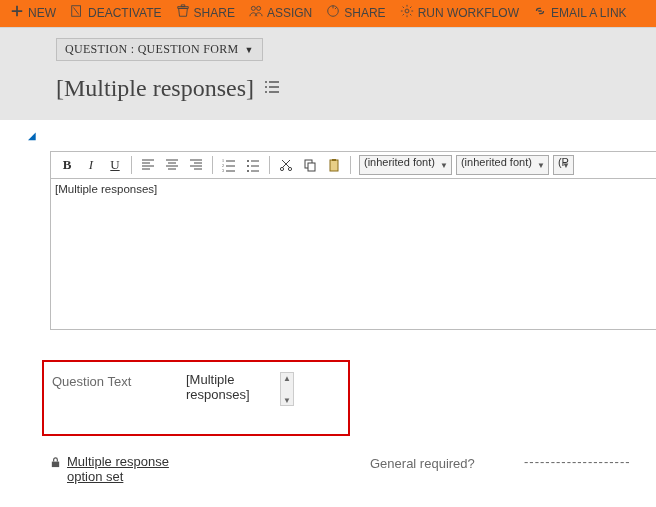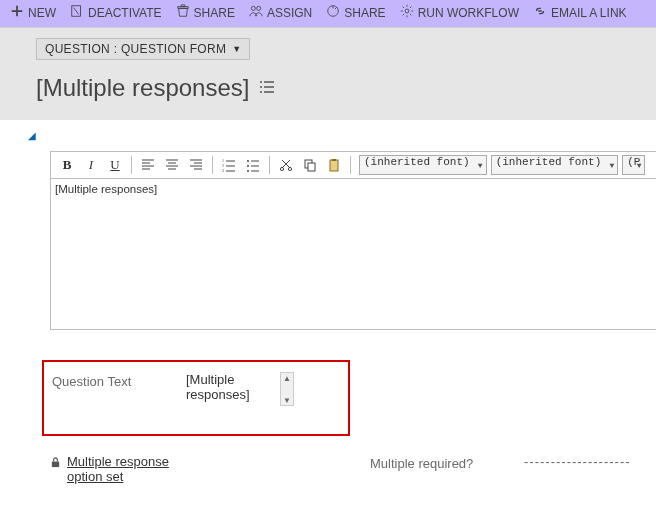--- a/index.html
+++ b/index.html
@@ -11,37 +11,38 @@
     background: #fff;
     width: 656px;
     overflow: hidden;
   }
   
   .cmdbar {
     display: flex;
     align-items: center;
     gap: 14px;
     padding: 4px 10px 6px 10px;
-    background: #c4b5fd;
+    background: #f97316;
   }
   .cmdbar .cmd {
     display: flex;
     align-items: center;
     gap: 4px;
     color: #444;
     cursor: pointer;
     font-size: 12px;
     white-space: nowrap;
   }
   .cmdbar .cmd svg { width: 14px; height: 14px; }
   
   .headbox {
     background: #e6e6e6;
     border-top: 1px solid #d4d4d4;
-    padding: 10px 36px 18px 36px;
+    padding: 10px 36px 18px 56px;
+    font-family: Liberation Serif, serif;
   }
   .formtype {
     display: inline-flex;
     align-items: center;
     gap: 6px;
     border: 1px solid #bfbfbf;
     background: #e0e0e0;
     padding: 3px 8px;
     font-size: 12px;
     letter-spacing: .3px;
@@ -105,21 +106,20 @@
   }
   .edbar .sel {
     border: 1px solid #aaa;
     height: 20px;
     padding: 0 16px 0 4px;
     font-size: 11px;
     background: #f4f4f4;
     margin-left: 4px;
     cursor: pointer;
     position: relative;
-    font-family: Liberation Mono, monospace;
   }
   .edbar .sel::after{
     content:"▼"; font-size:8px; position:absolute; right:3px; top:50%; transform:translateY(-50%); color:#555;
   }
   .edbody {
     min-height: 150px;
     padding: 4px 4px;
     font-size: 11.5px;
     color: #333;
     background: #fff;
@@ -315,17 +315,17 @@
     <div class="fval lock-line">
       <span><svg viewBox="0 0 12 12">
             <rect x="2" y="5" width="8" height="6" fill="#555"></rect>
             <path d="M4 5V3a2 2 0 0 1 4 0v2" fill="none" stroke="#555" stroke-width="1.3"></path>
           </svg></span>
       <span style="max-width:120px;">Multiple response option set</span>
     </div>
   </div>
 
   <div class="field">
-    <div class="flabel" style="width:150px;">Multiple required?</div>
+    <div class="flabel" style="width:150px;">General required?</div>
     <div class="fval dashes">--------------------</div>
   </div>
 
 </div>
 
 </body></html>

